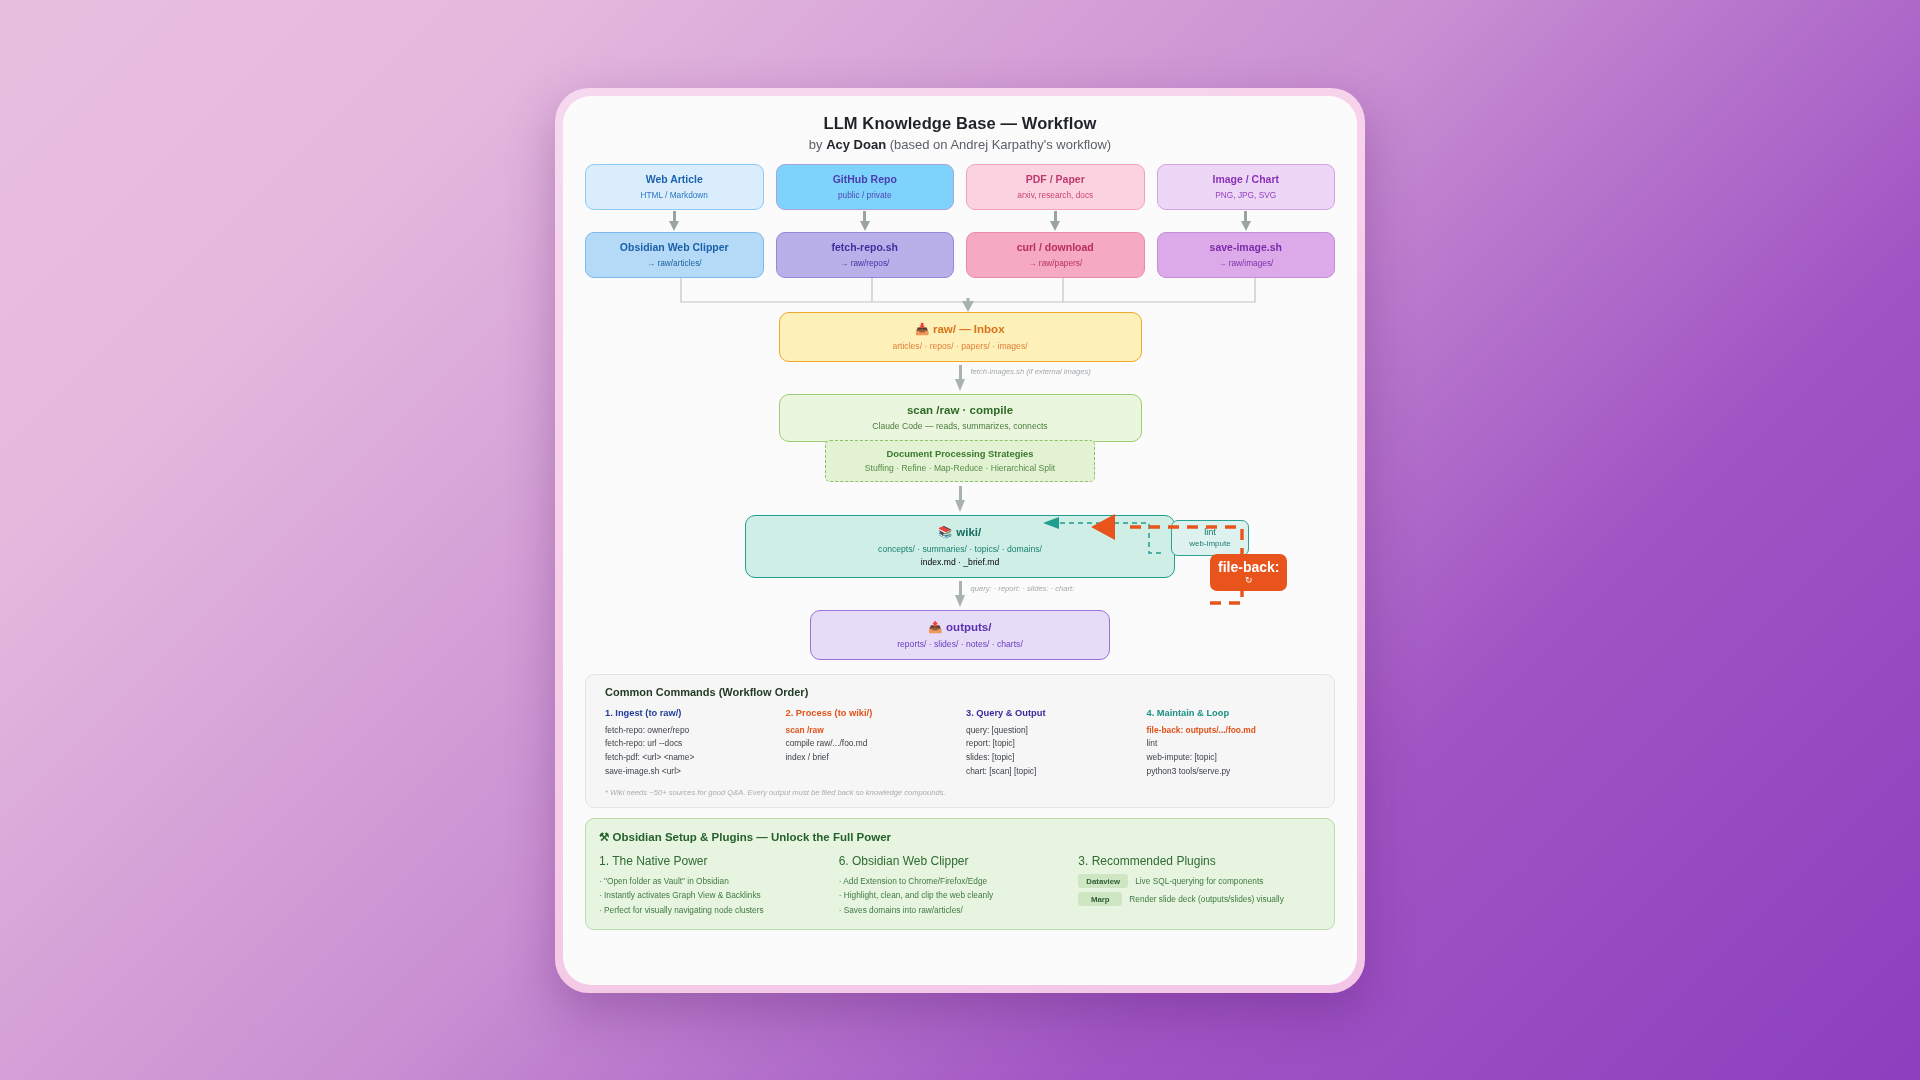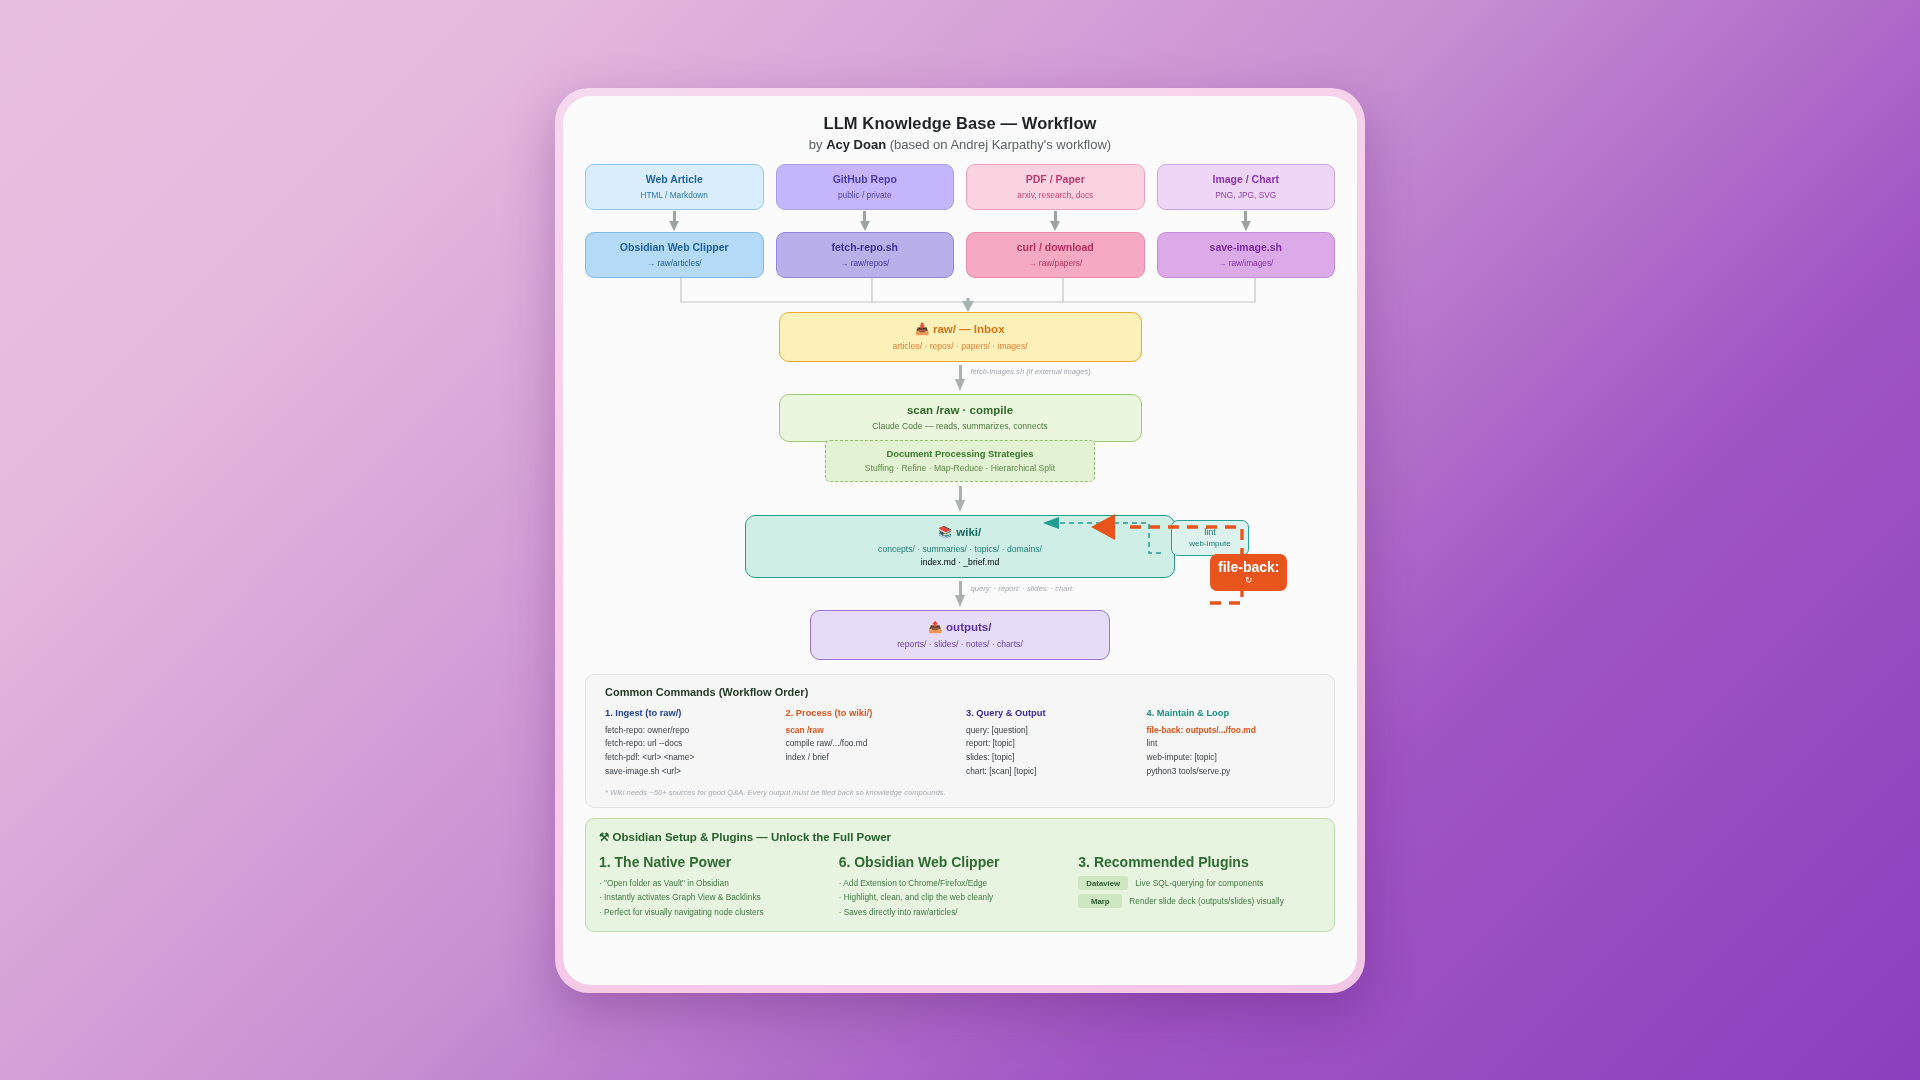--- a/index.html
+++ b/index.html
@@ -38,21 +38,21 @@
     padding: 8px 4px 9px 4px;
   }
   .node .t { font-size: 10.5px; font-weight: bold; line-height: 1.25; }
   .node .s { font-size: 8.3px; margin-top: 4px; }
 
   .n-blue   { background:#daedfd; border-color:#8fc8f2; }
   .n-blue .t{ color:#1b63ad; } .n-blue .s{ color:#2b76bd; }
   .n-blue2  { background:#b4daf8; border-color:#7cb9ea; }
   .n-blue2 .t{ color:#1b5fa8; } .n-blue2 .s{ color:#2062a3; }
 
-  .n-purp   { background:#c4b5fd; border-color:#a9a1e0; }
+  .n-purp   { background:#7dd3fc; border-color:#a9a1e0; }
   .n-purp .t{ color:#4a3db0; } .n-purp .s{ color:#5246b6; }
   .n-purp2  { background:#b9b0ea; border-color:#9288da; }
   .n-purp2 .t{ color:#3c2f9e; } .n-purp2 .s{ color:#3f33a2; }
 
   .n-pink   { background:#fbd3e0; border-color:#f0a2bd; }
   .n-pink .t{ color:#c0396b; } .n-pink .s{ color:#cc4473; }
   .n-pink2  { background:#f5a9c2; border-color:#ea8aaa; }
   .n-pink2 .t{ color:#b92c5f; } .n-pink2 .s{ color:#bb3164; }
 
   .n-viol   { background:#edd6f6; border-color:#cfa3e4; }
@@ -126,21 +126,21 @@
   .cmd-li.hl { color:#e0531b; font-weight:bold; }
   .foot { font-size:7.6px; font-style:italic; color:#a8adb2; margin-top:10px; }
 
   
   .ob {
     margin-top: 10px; background:#e7f4e0; border:1px solid #b9dca9; border-radius:9px;
     padding: 11px 13px 12px;
   }
   .ob-title { font-size: 11.5px; font-weight:bold; color:#25612a; }
   .ob-grid { display:grid; grid-template-columns: 1.06fr 1.06fr 1.12fr; gap:0 10px; margin-top:10px; }
-  .ob-h { font-size:14px; font-weight:bold; color:#2f6b32; margin-bottom:6px; }
+  .ob-h { font-size:12px; font-weight:normal; color:#2f6b32; margin-bottom:6px; }
   .ob-li { font-size:8.3px; color:#3f7a42; line-height:1.72; white-space:nowrap; }
   .plug-row { display:flex; align-items:center; gap:7px; margin-bottom:4px; }
   .plug-badge { background:#cfe6c3; border-radius:3px; padding:2.5px 8px; font-size:7.8px; font-weight:bold;
                 color:#2c5f30; min-width:44px; text-align:center; }
   .plug-txt { font-size:8.3px; color:#3f7a42; white-space:nowrap; }
 </style>
 </head>
 <body>
 
 <div id="frame-outer">
@@ -340,21 +340,21 @@
         <div class="ob-h">1. The Native Power</div>
         <div class="ob-li">· "Open folder as Vault" in Obsidian</div>
         <div class="ob-li">· Instantly activates Graph View &amp; Backlinks</div>
         <div class="ob-li">· Perfect for visually navigating node clusters</div>
       </div>
 
       <div>
         <div class="ob-h">6. Obsidian Web Clipper</div>
         <div class="ob-li">· Add Extension to Chrome/Firefox/Edge</div>
         <div class="ob-li">· Highlight, clean, and clip the web cleanly</div>
-        <div class="ob-li">· Saves directly into raw/articles/</div>
+        <div class="ob-li">· Saves domains into raw/articles/</div>
       </div>
 
       <div>
         <div class="ob-h">3. Recommended Plugins</div>
         <div class="plug-row">
           <div class="plug-badge">Dataview</div>
           <div class="plug-txt">Live SQL-querying for components</div>
         </div>
         <div class="plug-row">
           <div class="plug-badge">Marp</div>

